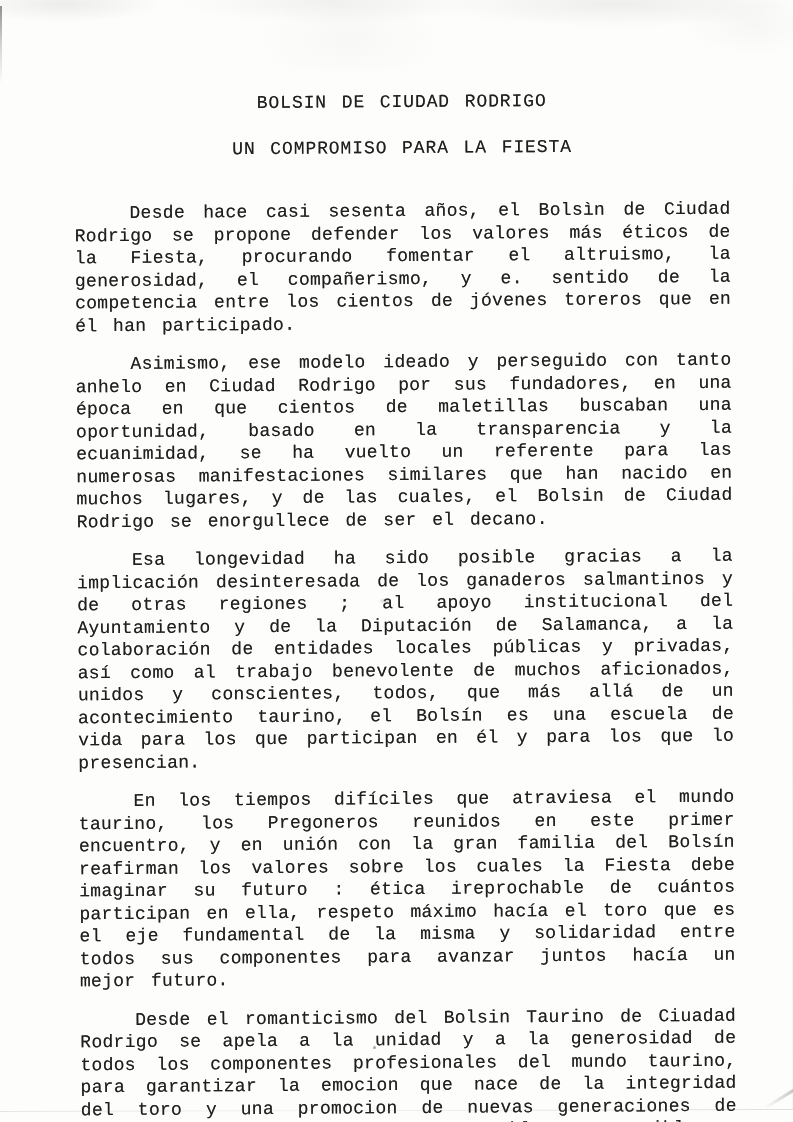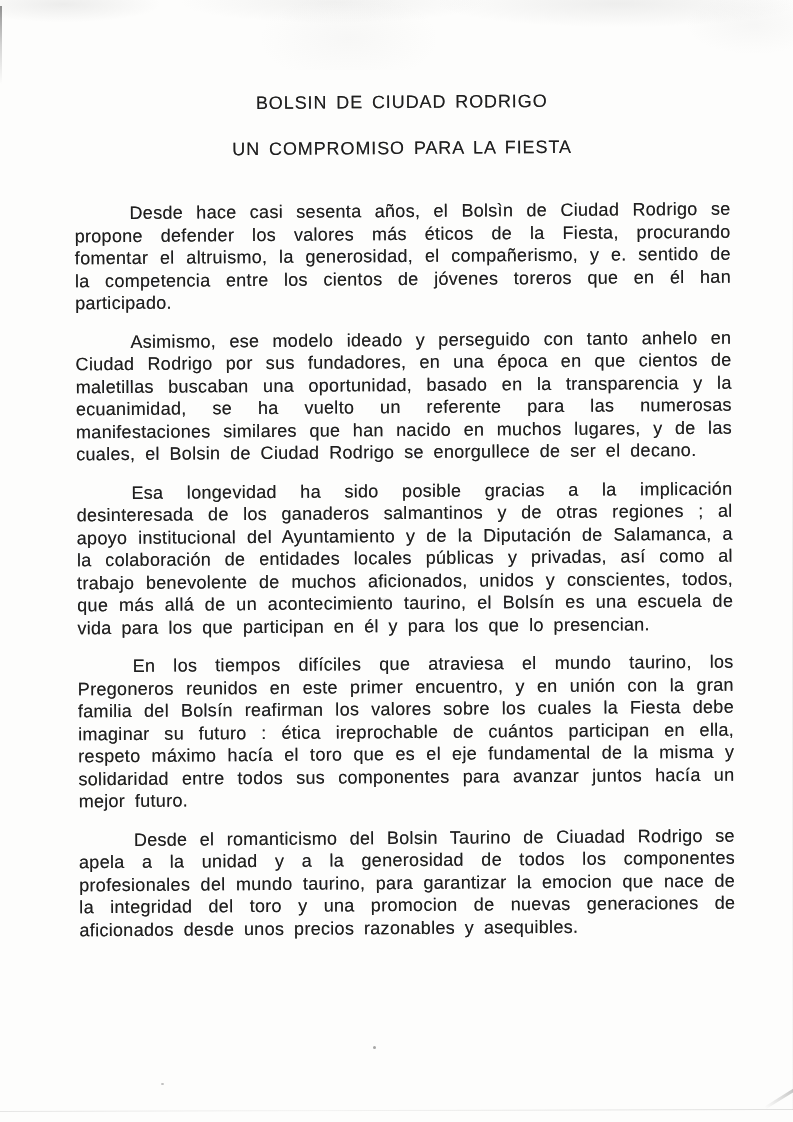--- a/index.html
+++ b/index.html
@@ -6,21 +6,21 @@
     margin: 0;
     padding: 0;
     background: #ffffff;
   }
   .page {
     position: relative;
     width: 793px;
     height: 1122px;
     background: #fdfdfc;
     overflow: hidden;
-    font-family: Liberation Sans, sans-serif;
+    font-family: Liberation Mono, monospace;
     color: #1f1f1f;
   }
   
   .scan-top-noise {
     position: absolute;
     top: 0; left: 0;
     width: 793px; height: 70px;
     background:
       radial-gradient(ellipse 140px 26px at 8% 6%, rgba(150,150,150,0.16), rgba(150,150,150,0) 70%),
       radial-gradient(ellipse 220px 30px at 42% 3%, rgba(160,160,160,0.13), rgba(160,160,160,0) 70%),

